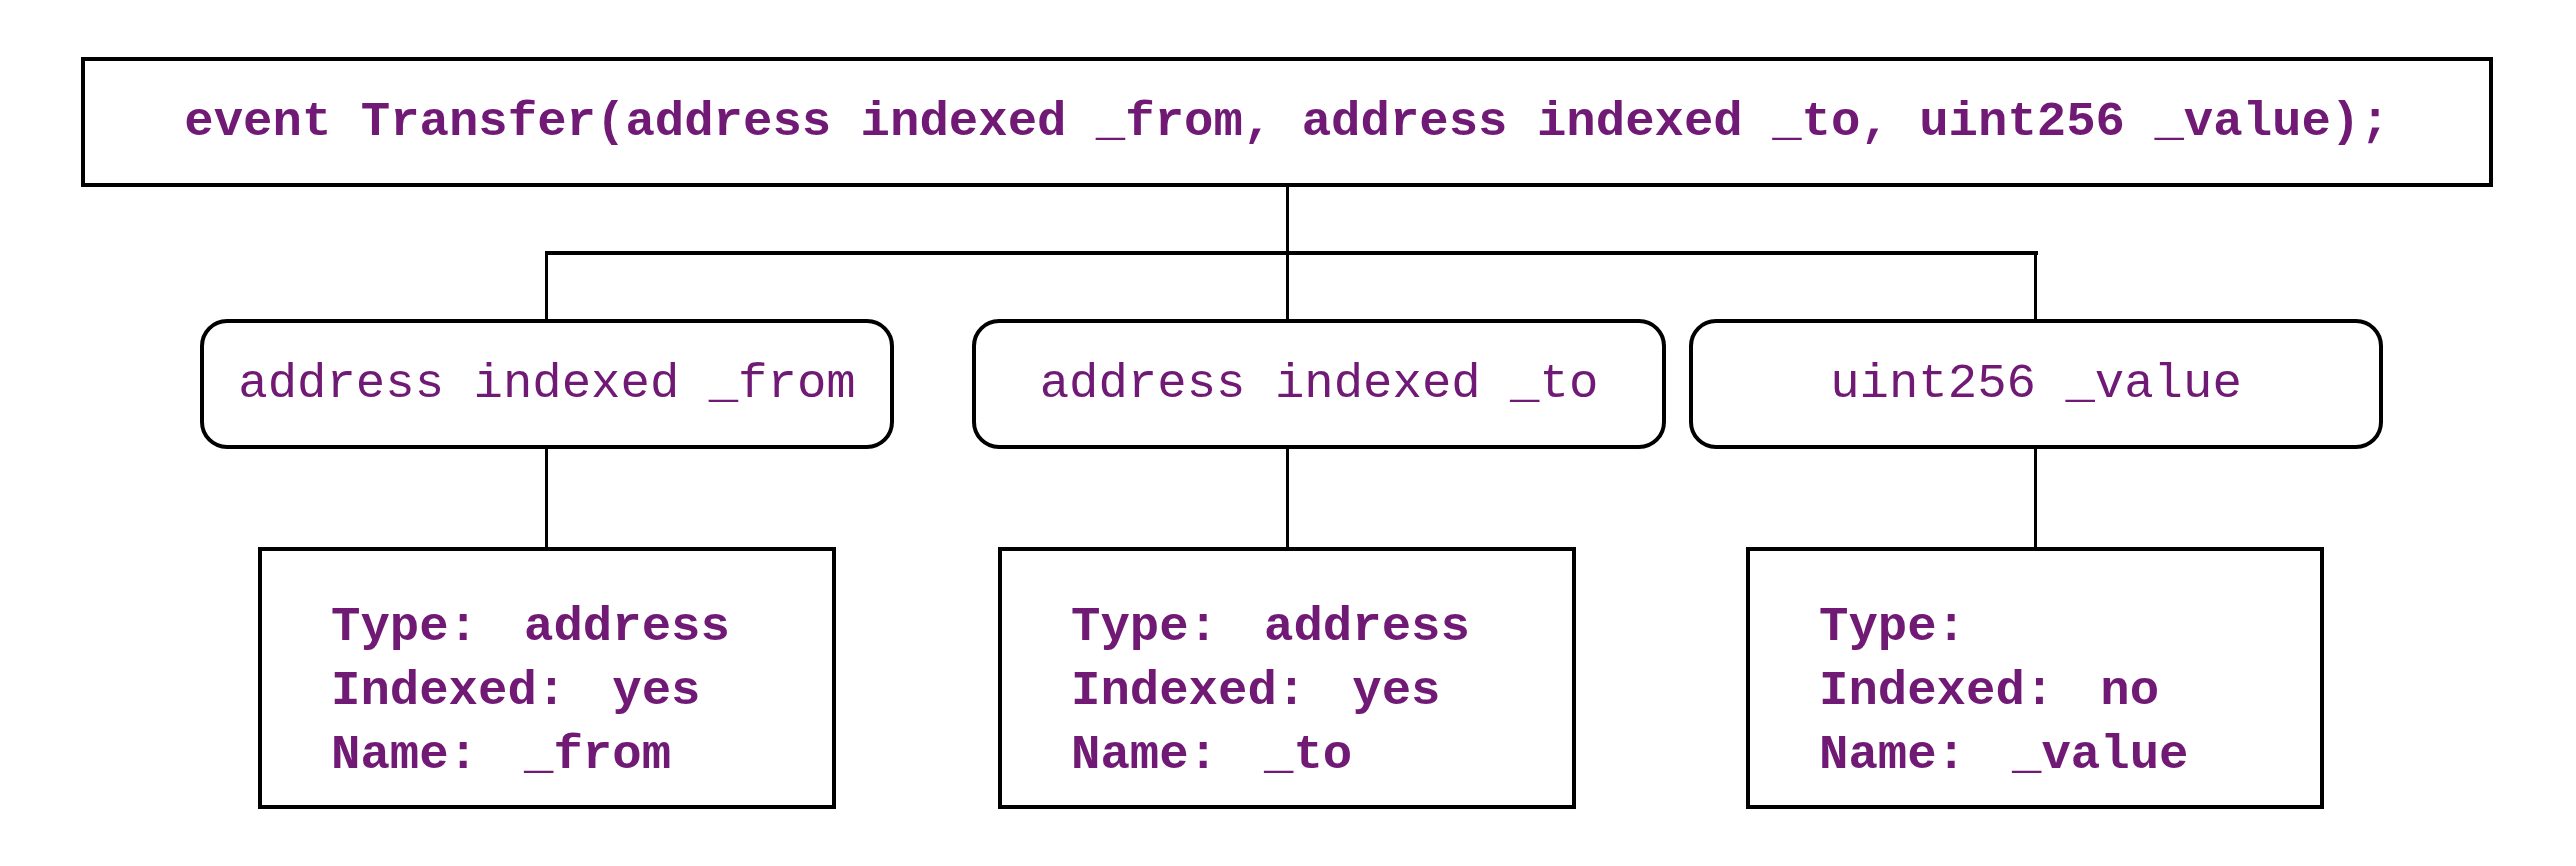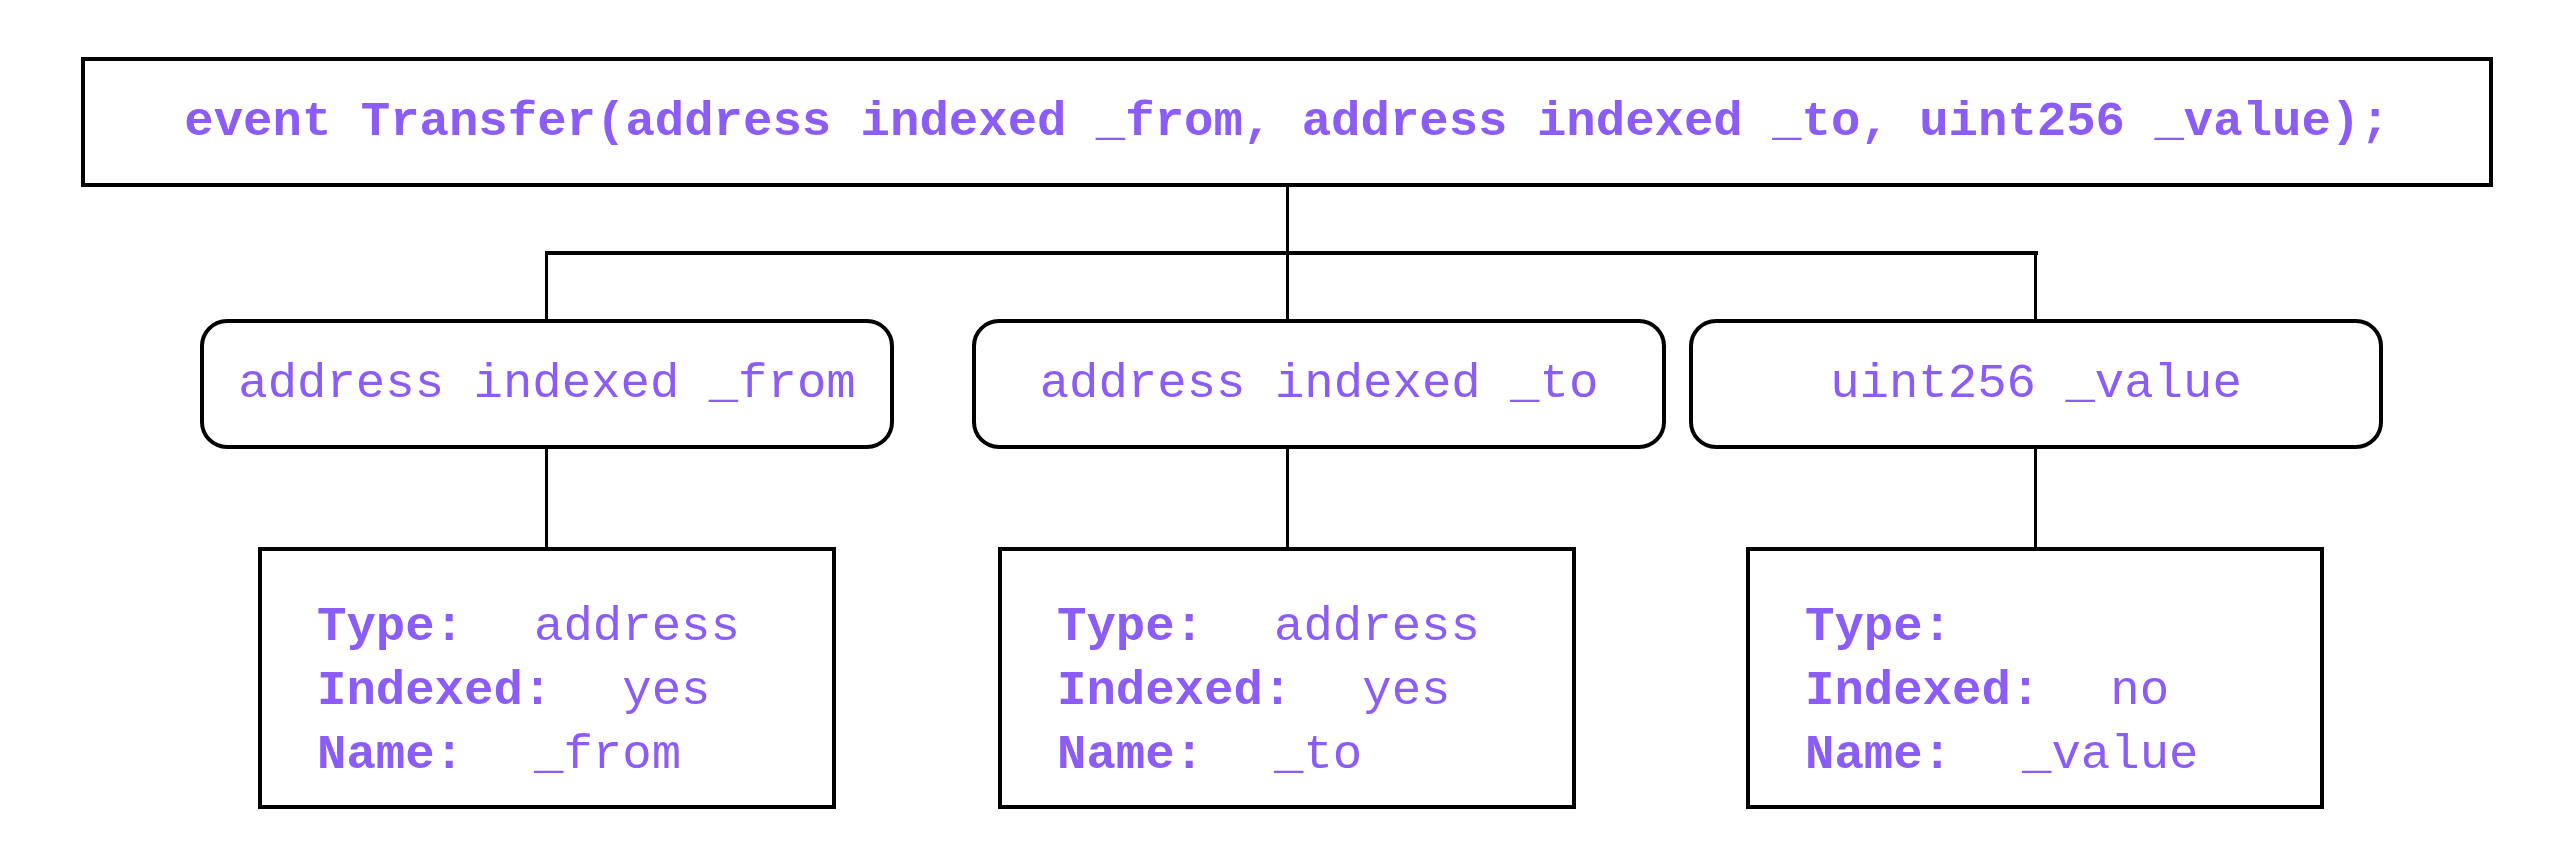--- a/index.html
+++ b/index.html
@@ -3,21 +3,21 @@
 <meta charset="utf-8">
 <style>
   * { margin: 0; padding: 0; box-sizing: border-box; }
   html, body { background: #ffffff; }
   .canvas {
     position: relative;
     width: 2576px;
     height: 866px;
     background: #ffffff;
     font-family: "Liberation Mono", "DejaVu Sans Mono", monospace;
-    color: #8b5cf6;
+    color: #701a75;
     overflow: hidden;
   }
   .box {
     position: absolute;
     background: #ffffff;
     border: 4.1px solid #000000;
     display: flex;
     align-items: center;
     justify-content: center;
   }
@@ -49,22 +49,22 @@
   .detail-box.col1 { left: 258px; }
   .detail-box.col2 { left: 998px; }
   .detail-box.col3 { left: 1746px; }
   .detail-row {
     display: flex;
     align-items: baseline;
     height: 64px;
     line-height: 64px;
     white-space: pre;
   }
-  .detail-label { font-weight: bold; }
-  .detail-value { font-weight: normal; margin-left: 70px; }
+  .detail-label { font-weight: bold; margin-left: 14px; }
+  .detail-value { font-weight: bold; margin-left: 46px; }
   .edge { position: absolute; background: #000000; }
   .edge.v { width: 3.3px; }
   .edge.h { height: 4.1px; }
   
   .edge-root-stub   { left: 1286px; top: 187px; height: 65px; }
   .edge-rail        { left: 545px;  top: 251px; width: 1493px; }
   .edge-drop-1      { left: 545px;  top: 252px; height: 67px; }
   .edge-drop-2      { left: 1286px; top: 252px; height: 67px; }
   .edge-drop-3      { left: 2034px; top: 252px; height: 67px; }
   .edge-detail-1    { left: 545px;  top: 449px; height: 98px; }

